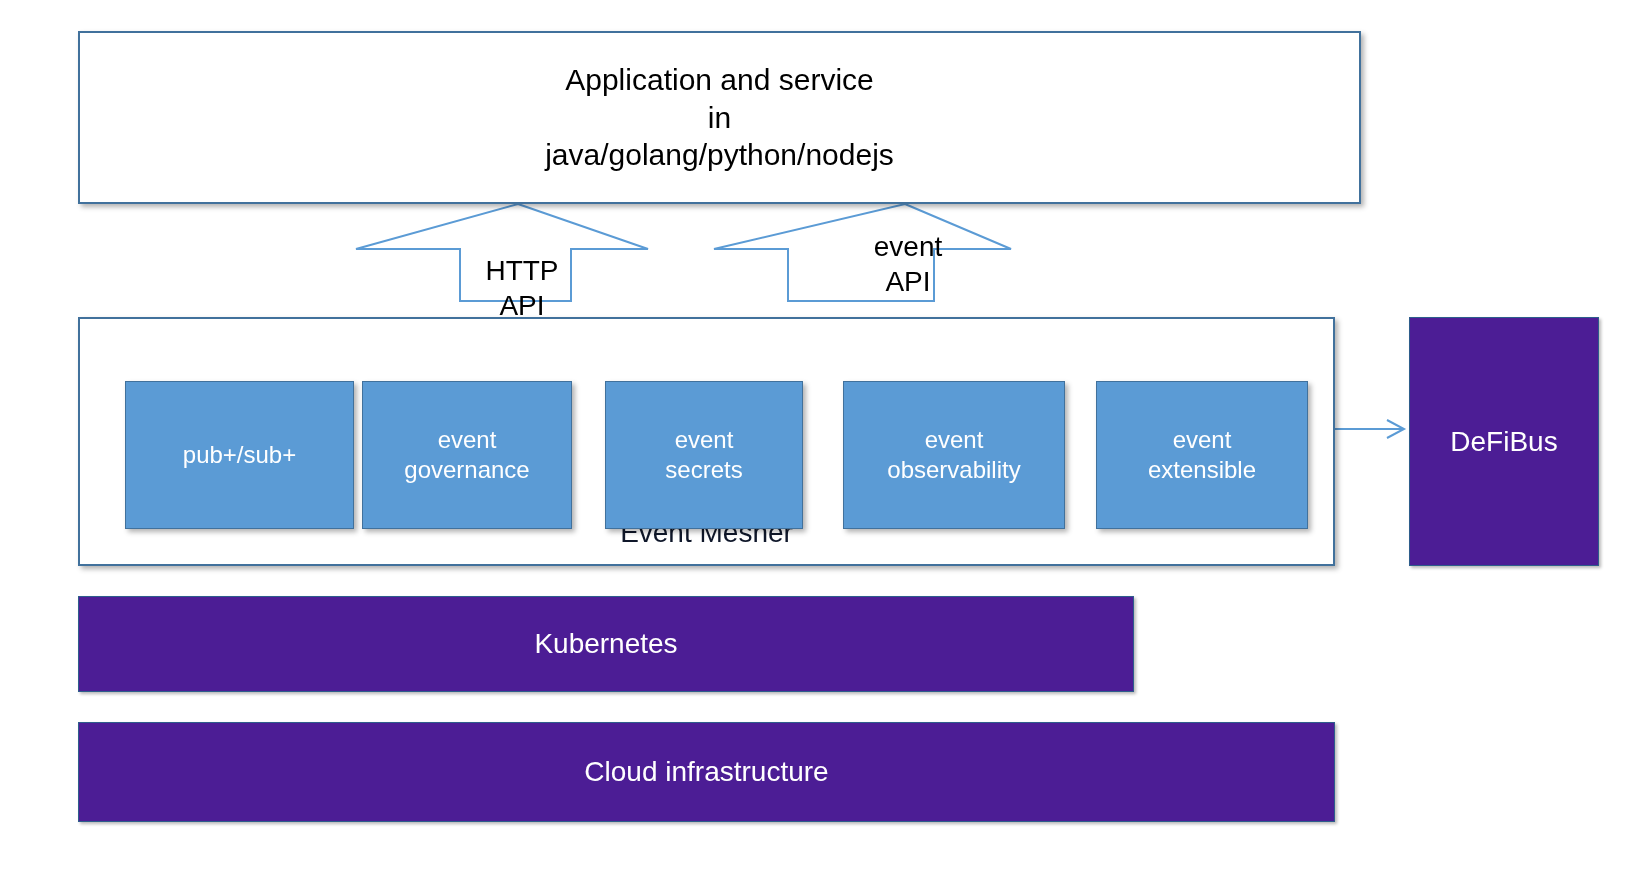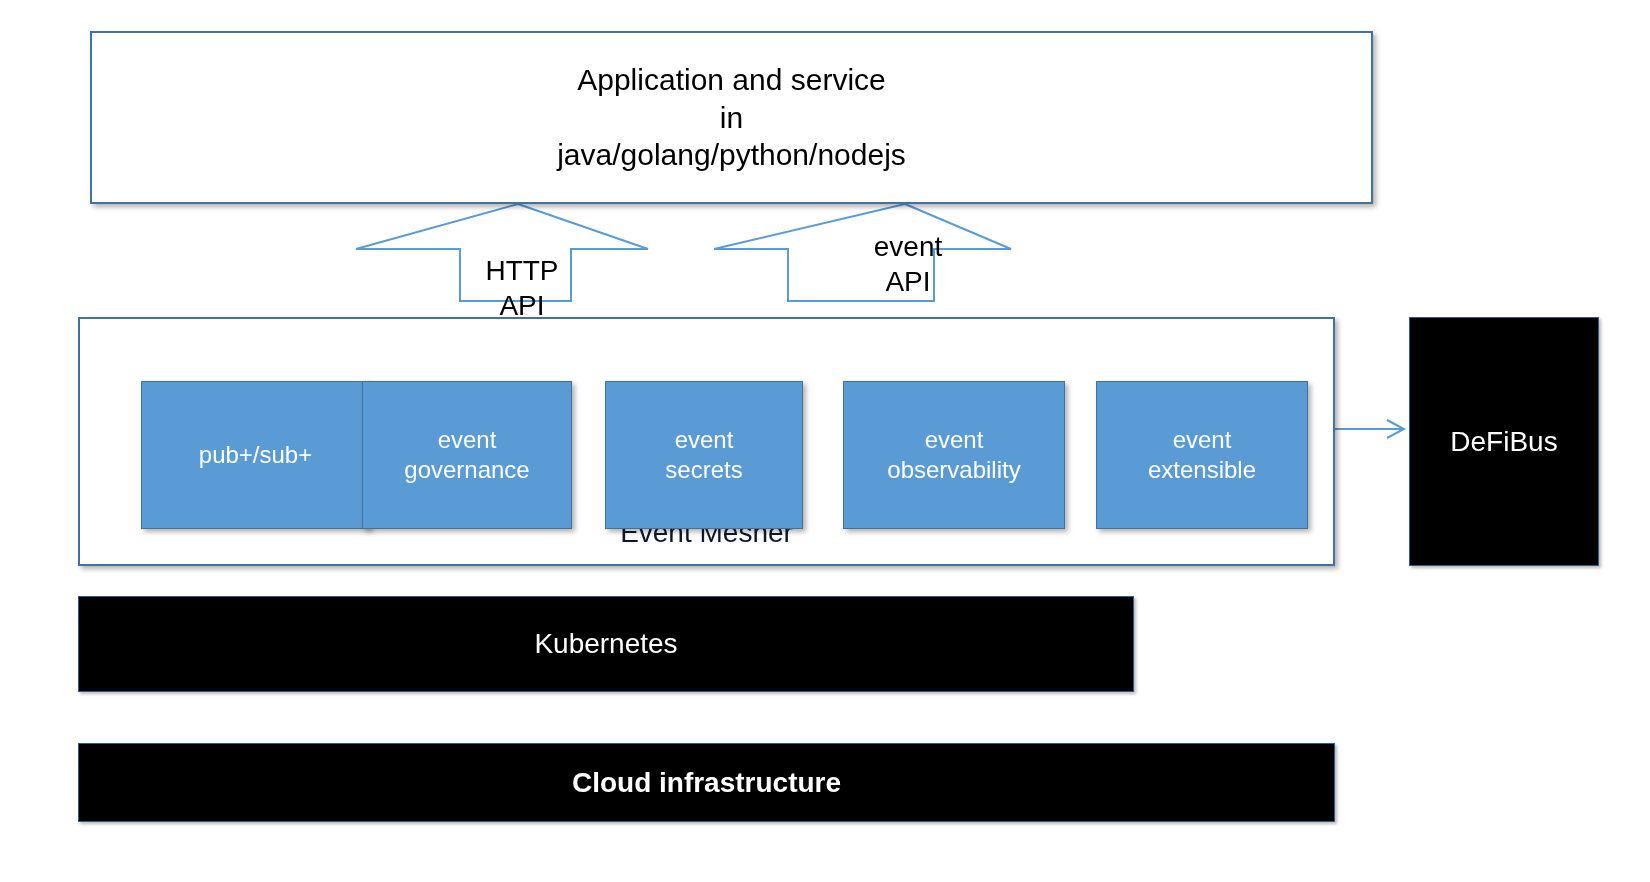--- a/index.html
+++ b/index.html
@@ -43,33 +43,33 @@
   .node-outline {
     background: #ffffff;
     border: 2px solid #41719C;
   }
   .node-filled {
     background: #5B9BD5;
     border: 1px solid #41719C;
     color: #ffffff;
   }
   .node-filled-thin {
-    background: #000000;
+    background: #4c1d95;
     border: 1px solid #2E5D8C;
     color: #ffffff;
     box-shadow: 2px 2px 3px rgba(0,0,0,0.28);
   }
   .label {
     line-height: 1.26;
     white-space: pre-line;
     pointer-events: none;
   }
   
   #app-box {
-    left: 78px;  top: 31px;  width: 1283px;  height: 173px; margin-left: 12px;
+    left: 78px;  top: 31px;  width: 1283px;  height: 173px;
   }
   #app-box .label {
     font-size: 30px;
     color: #000000;
   }
 
   #mesher-box {
     left: 78px;  top: 317px;  width: 1257px;  height: 249px;
     align-items: flex-end;
     justify-content: center;
@@ -77,40 +77,40 @@
   }
   #mesher-box .label {
     font-size: 28px;
     color: #0f172a;
   }
 
   #k8s-box {
     left: 78px;  top: 596px;  width: 1056px;  height: 96px;
   }
   #cloud-box {
-    left: 78px;  top: 743px;  width: 1257px;  height: 79px; font-weight: bold;
+    left: 78px;  top: 722px;  width: 1257px;  height: 100px;
   }
   #k8s-box .label, #cloud-box .label {
     font-size: 28px;
   }
 
   #defibus-box {
     left: 1409px;  top: 317px;  width: 190px;  height: 249px;
   }
   #defibus-box .label {
     font-size: 28px;
   }
 
   .capability {
     top: 381px;
     height: 148px;
     font-size: 24px;
   }
   .capability .label { font-size: 24px; }
-  #cap-0 { left: 125px;  width: 229px; margin-left: 16px; }
+  #cap-0 { left: 125px;  width: 229px; }
   #cap-1 { left: 362px;  width: 210px; }
   #cap-2 { left: 605px;  width: 198px; }
   #cap-3 { left: 843px;  width: 222px; }
   #cap-4 { left: 1096px; width: 212px; }
 
   
   .arrow-label {
     position: absolute;
     text-align: center;
     color: #000000;

